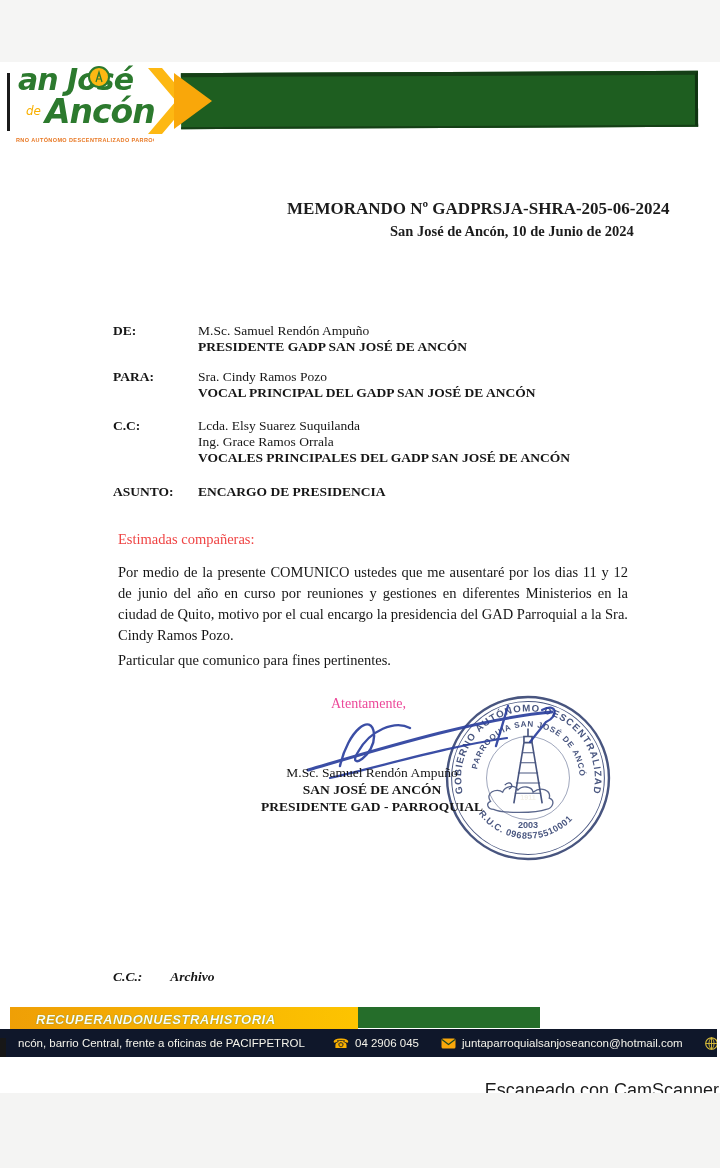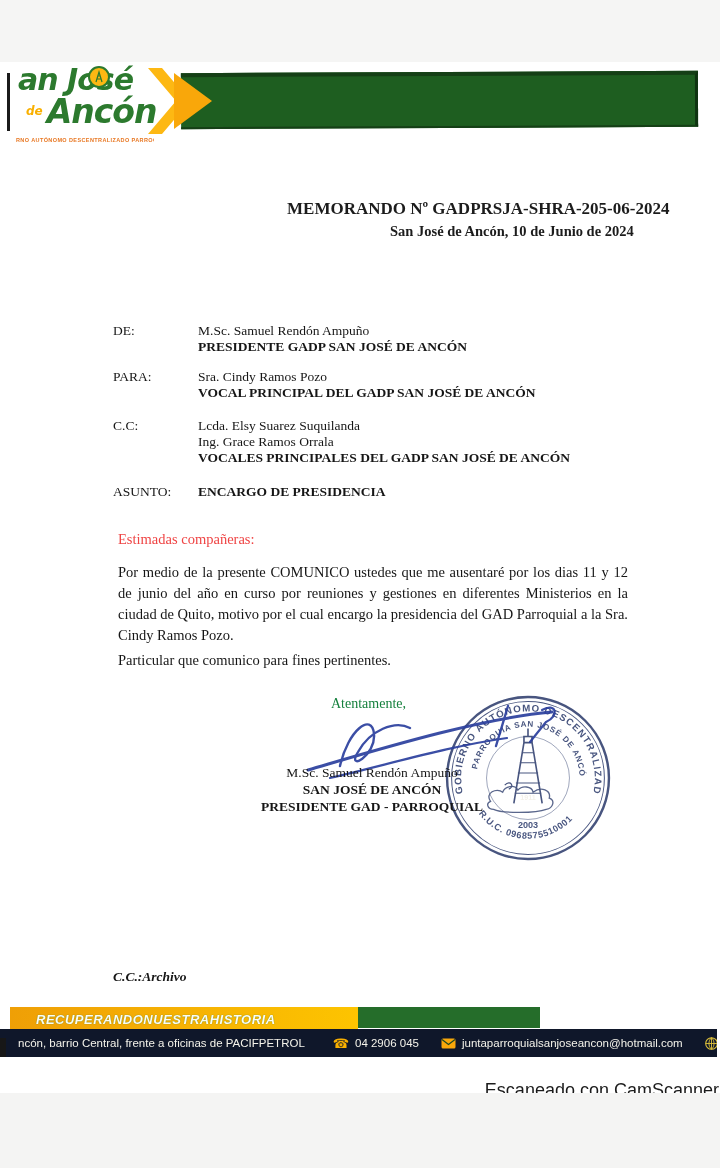--- a/index.html
+++ b/index.html
@@ -10,48 +10,48 @@
   
   .band-top { left:0; top:0; width:720px; height:62px; background:#f5f5f4; }
   .band-bottom { left:0; top:1093px; width:720px; height:75px; background:#f4f4f3; }
 
   
   .scan-edge-left { left:7px; top:73px; width:3px; height:58px; background:#1b1b1b; }
   .logo-line1 { left:18px; top:62px; font-family:"DejaVu Sans", sans-serif; font-weight:bold; font-style:italic; font-size:30px; letter-spacing:-1px; color:#2c7a2e; }
   .logo-sun { left:88px; top:66px; width:22px; height:22px; border-radius:50%; background:#fdb813; border:2px solid #2c7a2e; }
   .logo-sun svg { position:absolute; left:2px; top:2px; }
   .logo-line2 { left:26px; top:92px; white-space:nowrap; }
-  .logo-de { font-family:"DejaVu Sans", sans-serif; font-weight:bold; font-style:italic; font-size:12px; color:#f9b000; vertical-align:8px; }
+  .logo-de { font-family:"DejaVu Sans", sans-serif; font-weight:normal; font-style:italic; font-size:12px; color:#f9b000; vertical-align:8px; }
   .logo-ancon { font-family:"DejaVu Sans", sans-serif; font-weight:bold; font-style:italic; font-size:33px; letter-spacing:-1px; color:#2c7a2e; }
   .logo-tagline { left:16px; top:137px; width:138px; font-family:"Liberation Sans", sans-serif; font-weight:bold; font-size:5.5px; letter-spacing:.4px; color:#e87722; white-space:nowrap; overflow:hidden; }
   .banner { left:181px; top:72px; width:517px; height:56px; background:#1e5e20; border-top:4px solid #153f16; border-right:3px solid #0f3311; border-bottom:2px solid #153f16; transform:rotate(-0.25deg); }
   .arrow-svg { left:148px; top:68px; }
 
   
   .memo-title { left:287px; top:199px; font-size:17px; font-weight:bold; color:#1c1c1c; white-space:nowrap; }
   .memo-date { left:390px; top:223px; width:240px; text-align:right; font-size:14.5px; font-weight:bold; color:#1c1c1c; white-space:nowrap; }
 
   
-  .flabel { left:113px; font-size:13.5px; font-weight:normal; color:#161616; }
+  .flabel { left:113px; font-size:13.5px; font-weight:bold; color:#161616; }
   .fline  { left:198px; font-size:13.5px; color:#161616; white-space:nowrap; }
   .bold { font-weight:bold; }
 
   
   .salutation { left:118px; top:531px; font-size:14.5px; color:#ef4444; }
   .para1 { left:118px; top:562px; width:510px; font-size:14.5px; line-height:21px; text-align:justify; color:#161616; }
   .para2 { left:118px; top:652px; font-size:14.5px; color:#161616; }
 
   
-  .closing { left:331px; top:696px; font-size:14px; color:#15803d; }
+  .closing { left:331px; top:696px; font-size:14px; color:#ec4899; }
   .signer-block { left:250px; top:764px; width:244px; text-align:center; font-size:13.5px; line-height:17px; color:#161616; }
   .stamp-svg { left:442px; top:692px; opacity:.88; }
   .sig-svg { left:300px; top:700px; }
 
   .cc-line { left:113px; top:969px; font-size:13.5px; font-style:italic; font-weight:bold; color:#161616; }
-  .cc-value { }
+  .cc-value { margin-left:28px; }
 
   
   .motto-band { left:10px; top:1007px; width:348px; height:24px; background:linear-gradient(90deg,#ef9f06,#fdc400); display:flex; align-items:center; }
   .motto-text { margin-left:26px; font-family:"Liberation Sans", sans-serif; font-weight:bold; font-style:italic; font-size:13px; letter-spacing:.5px; color:#fdfdf2; text-shadow:0 0 1px #3f7a2c; white-space:nowrap; }
   .green-seg { left:358px; top:1007px; width:182px; height:21px; background:#256d2a; }
   .contact-band { left:0; top:1029px; width:717px; height:28px; background:#0f172a; display:flex; align-items:center; font-family:"Liberation Sans", sans-serif; font-size:11.5px; color:#f4f3ea; white-space:nowrap; overflow:hidden; }
   .scan-edge-bl { left:0; top:1038px; width:6px; height:19px; background:#171717; }
   .phone-glyph { color:#f9b000; font-size:13px; margin:0 6px 0 28px; font-family:"DejaVu Sans", sans-serif; }
   .icon-svg { margin:0 6px 0 22px; flex:0 0 auto; }
   .camscanner { left:0; top:1056px; width:719px; text-align:right; font-family:"Liberation Sans", sans-serif; font-size:18px; color:#1b1b1b;margin-top:24px; }

